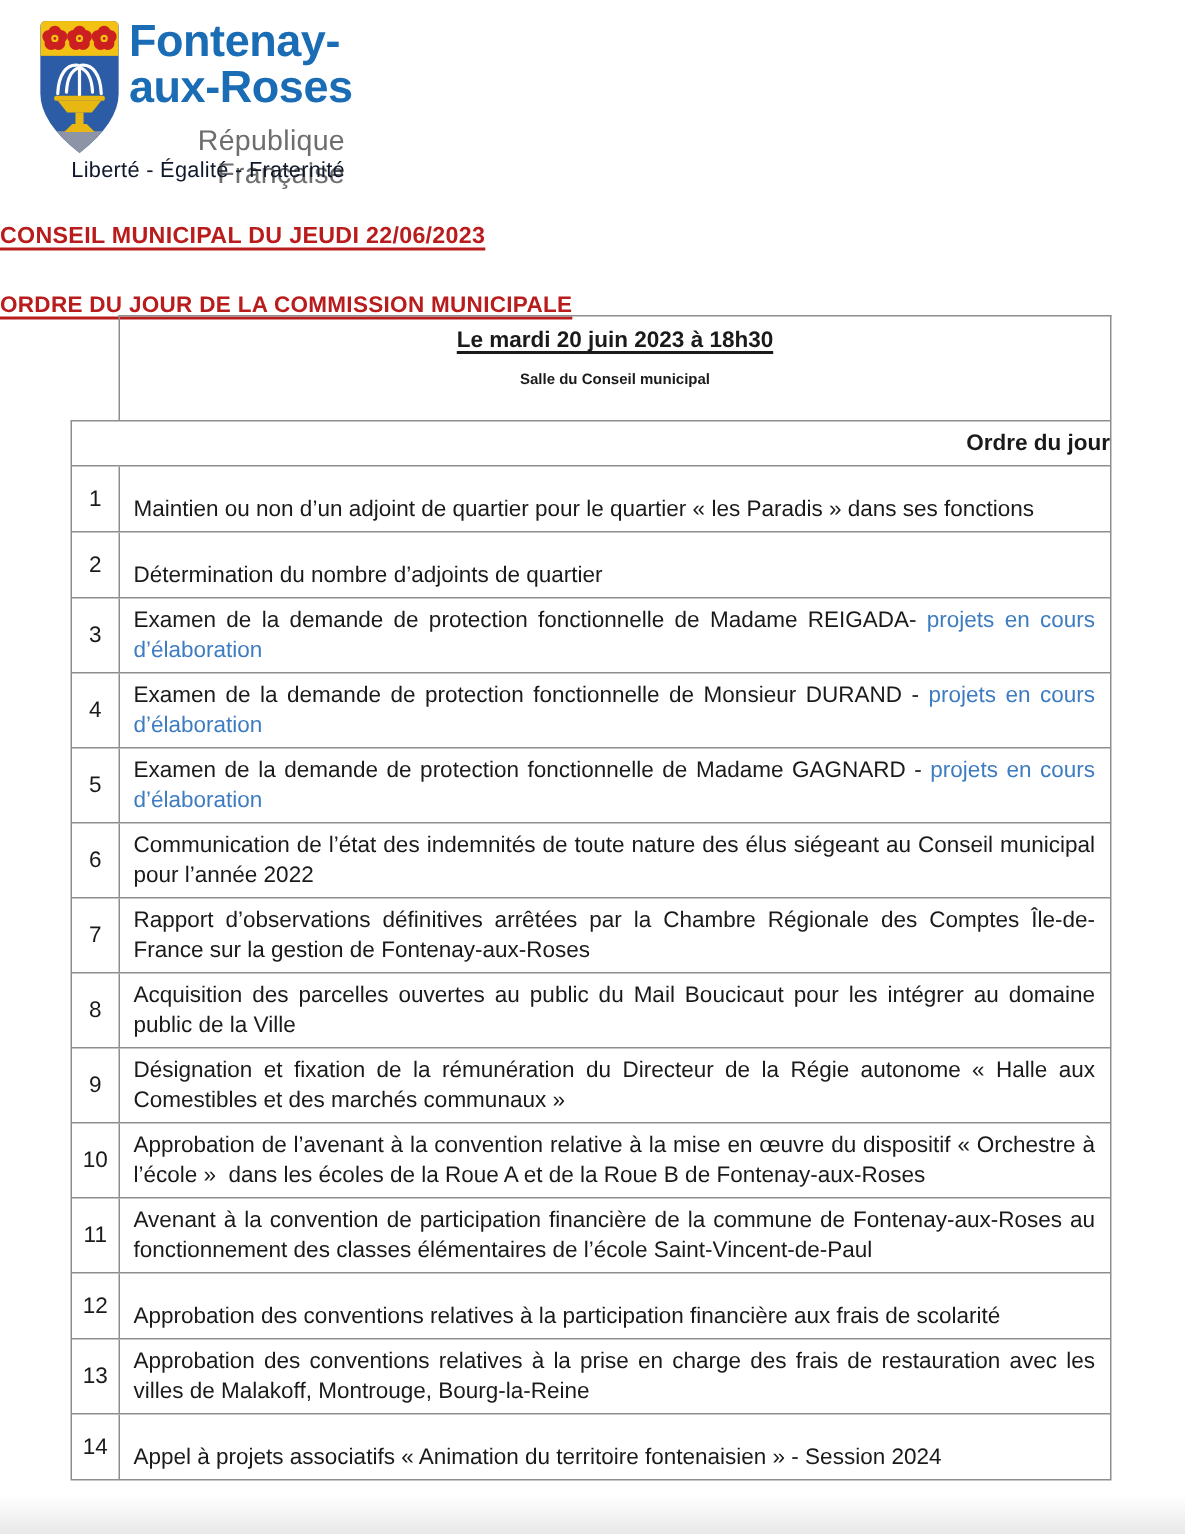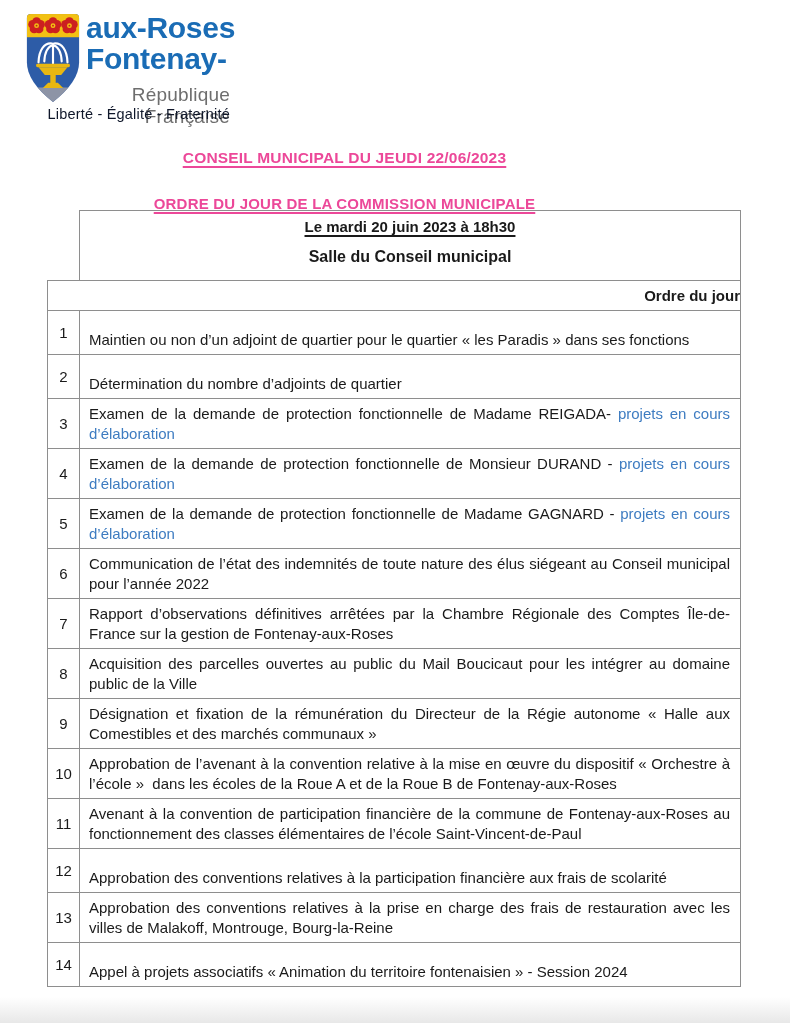--- a/index.html
+++ b/index.html
@@ -21,39 +21,39 @@
   .republique{
     position:absolute;left:80px;top:84px;width:150px;
     text-align:right;font-size:19px;color:#6e6e6e;letter-spacing:0.2px;
   }
   .devise{
     position:absolute;left:28px;top:106px;width:202px;
     text-align:right;font-size:14.5px;color:#0f172a;letter-spacing:0.2px;
   }
   
   .title-main,.title-sub{
-    position:absolute;left:0;width:689px;text-align:center;
-    font-weight:700;color:#ec4899;
+    position:absolute;left:0;width:689px;
+    font-weight:700;color:#b91c1c;
   }
   .title-main{top:149px;font-size:15.5px;letter-spacing:0.2px;}
   .title-sub{top:183px;font-size:15px;letter-spacing:0.2px;margin-top:12px;}
   .u{
     text-decoration:underline;
     text-decoration-thickness:1.8px;
     text-underline-offset:3px;
   }
   
   .session-box{
     position:absolute;left:79px;top:210px;width:662px;height:70px;
     box-sizing:border-box;
     border:1.5px solid #8e8e8e;border-bottom:none;
     text-align:center;
   }
   .session-date{margin-top:7px;font-size:15px;font-weight:700;}
-  .session-loc{margin-top:13px;font-size:16px;font-weight:700;}
+  .session-loc{margin-top:13px;font-size:10px;font-weight:700;}
   
   .agenda{
     position:absolute;left:47px;top:280px;width:694px;
     box-sizing:border-box;
     border:1.5px solid #8e8e8e;
   }
   .agenda-header{
     height:29px;line-height:29px;text-align:right;
     font-size:15px;font-weight:700;
     border-bottom:1.5px solid #8e8e8e;
@@ -141,22 +141,22 @@
 
     <g fill="#e8b711">
       <rect x="12.5" y="53.5" width="35" height="3.5" rx="1.5"></rect>
       <path d="M15 57 L45 57 L38.5 65 L21.5 65 Z"></path>
       <rect x="27.2" y="65" width="5.6" height="9"></rect>
       <path d="M19.5 78.5 L40.5 78.5 L35 73 L25 73 Z"></path>
     </g>
   </svg>
 
   <div class="wordmark">
+    <div>Fontenay-</div>
     <div>aux-Roses</div>
-    <div>Fontenay-</div>
   </div>
   <div class="republique">République Française</div>
   <div class="devise">Liberté - Égalité - Fraternité</div>
 
   <div class="title-main">
     <span class="u">CONSEIL MUNICIPAL DU JEUDI 22/06/2023</span>
   </div>
   <div class="title-sub">
     <span class="u">ORDRE DU JOUR DE LA COMMISSION MUNICIPALE</span>
   </div>

